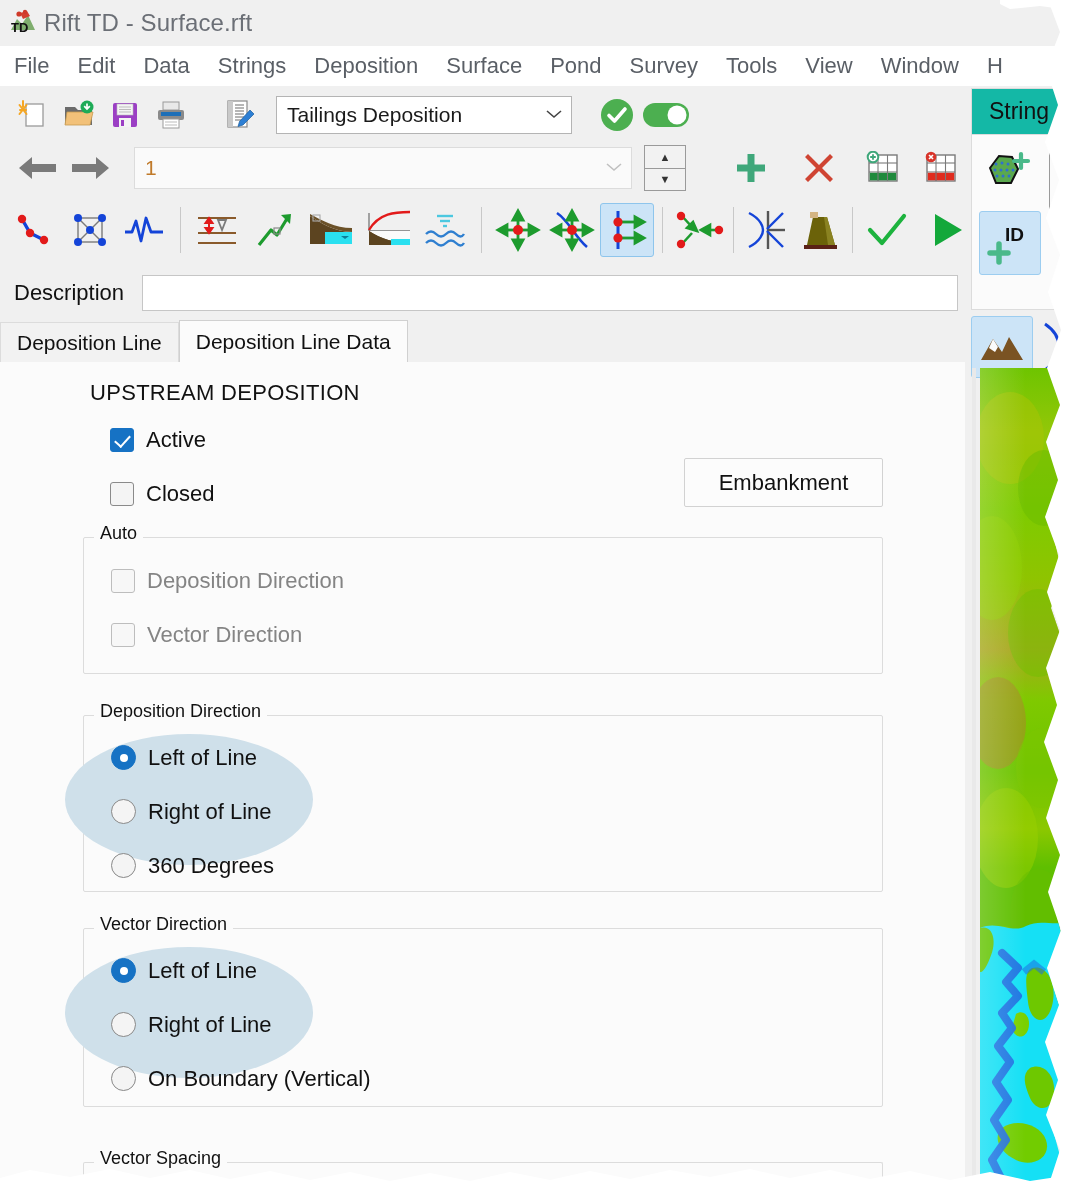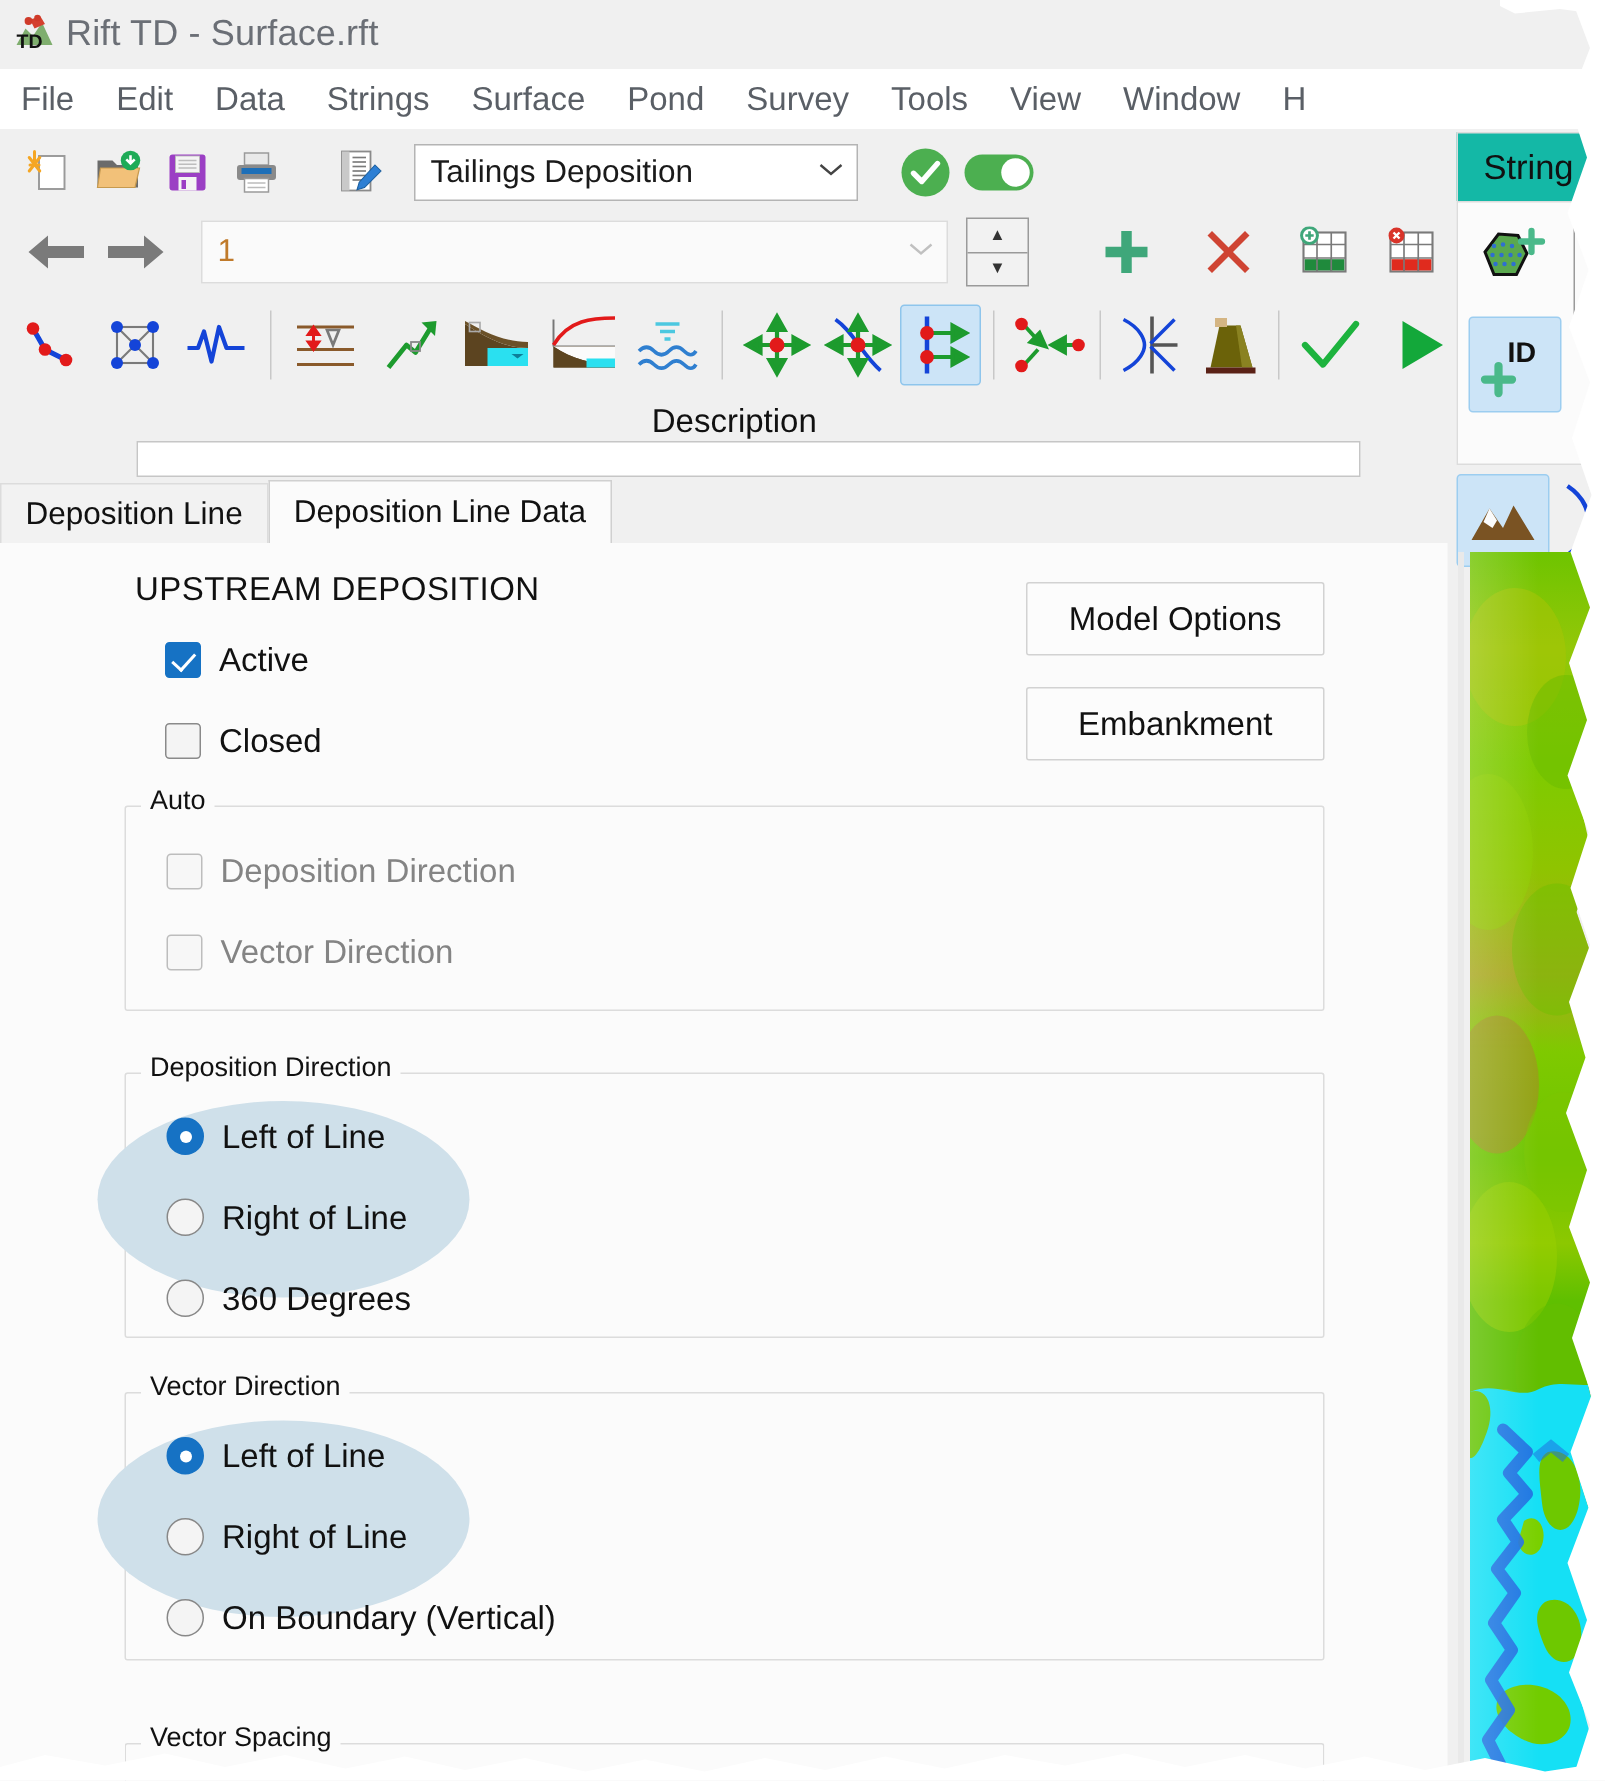--- a/index.html
+++ b/index.html
@@ -79,21 +79,21 @@
   }
   .spinner div {
     flex: 1; display: flex; align-items: center; justify-content: center;
     font-size: 11px; color: #333;
   }
   .spinner div:first-child { border-bottom: 1px solid #9a9a9a; }
 
   
   .descrow {
     position: absolute; left: 0; top: 268px; width: 965px; height: 50px;
-    display: flex; align-items: center; padding-left: 14px; background: #f0f0f0; flex-direction: column;
+    display: flex; align-items: center; padding-left: 14px; background: #f0f0f0;
   }
   .desc-label { font-size: 22px; color: #111; }
   .desc-input {
     margin-left: 18px; width: 816px; height: 36px; background: #fff;
     border: 1px solid #c6c6c6; font-size: 19px; padding: 0 8px;
     font-family: "Liberation Sans", sans-serif; color: #111;
   }
 
   
   .tabs {
@@ -210,20 +210,21 @@
       </svg>
     </div>
     <div class="title-text">Rift TD - Surface.rft</div>
   </div>
 
   <div class="menubar">
     <div class="menu-item">File</div>
     <div class="menu-item">Edit</div>
     <div class="menu-item">Data</div>
     <div class="menu-item">Strings</div>
+    <div class="menu-item">Deposition</div>
     <div class="menu-item">Surface</div>
     <div class="menu-item">Pond</div>
     <div class="menu-item">Survey</div>
     <div class="menu-item">Tools</div>
     <div class="menu-item">View</div>
     <div class="menu-item">Window</div>
     <div class="menu-item clipped">H</div>
   </div>
 
   <div class="toolbar tb1">
@@ -571,21 +572,20 @@
     <div class="chkrow" style="left:110px; top:65px;">
       <span class="chkbox on"></span>
       <span class="chklabel">Active</span>
     </div>
 
     <div class="chkrow" style="left:110px; top:119px;">
       <span class="chkbox"></span>
       <span class="chklabel">Closed</span>
     </div>
 
-    <div class="fbtn" style="left:684px; top:26px; width:199px; height:49px;">Model Options</div>
     <div class="fbtn" style="left:684px; top:96px; width:199px; height:49px;">Embankment</div>
 
     <div class="group" style="left:83px; top:175px; width:800px; height:137px;">
       <div class="group-legend">Auto</div>
       <div class="chkrow disabled" style="left:27px; top:30px;">
         <span class="chkbox"></span>
         <span class="chklabel">Deposition Direction</span>
       </div>
       <div class="chkrow disabled" style="left:27px; top:84px;">
         <span class="chkbox"></span>

